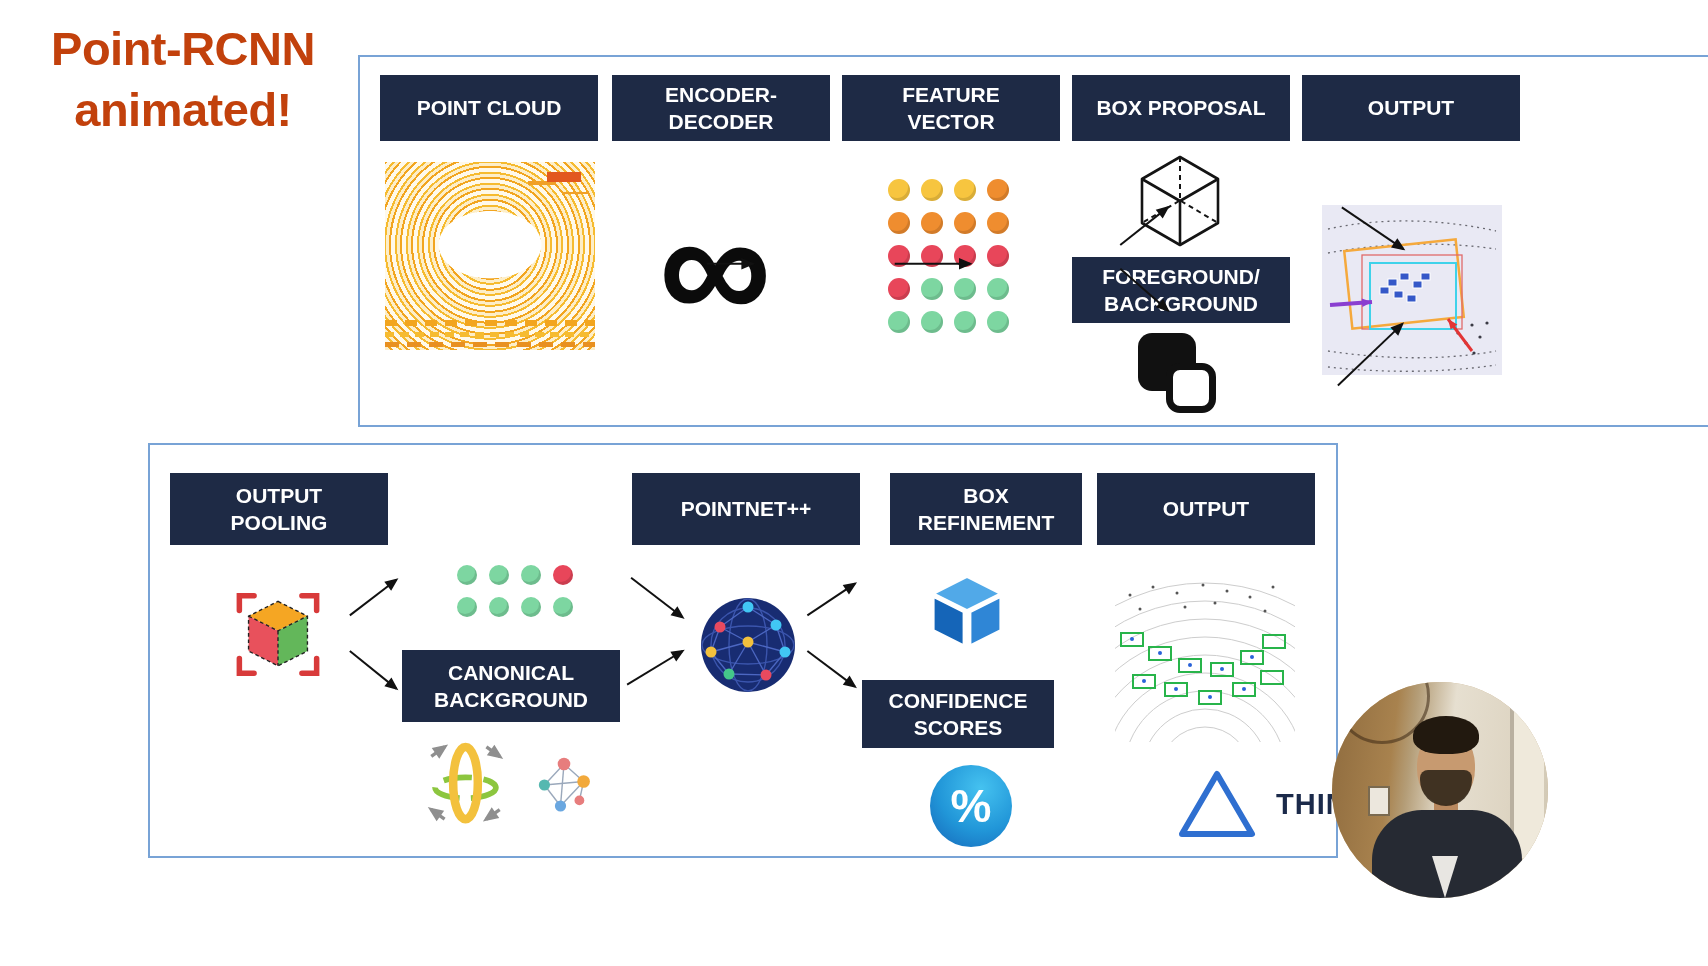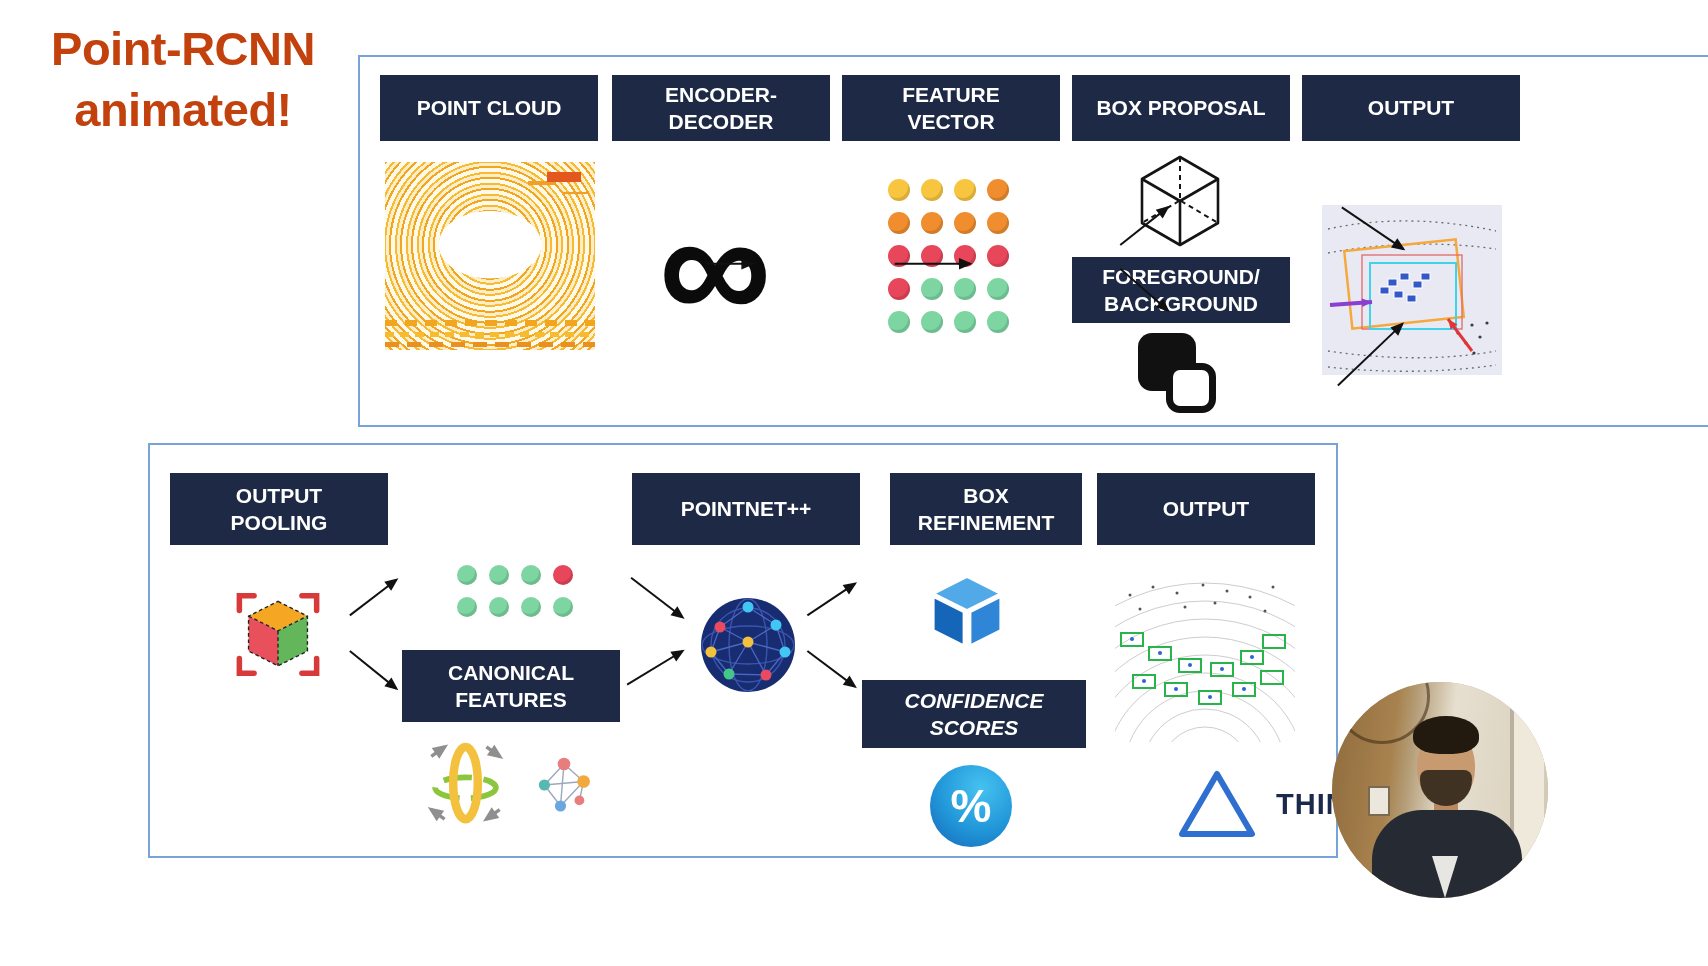--- a/index.html
+++ b/index.html
@@ -249,21 +249,21 @@
         <span class="dot" style="background: rgb(125, 214, 161);"></span>
         <span class="dot" style="background: rgb(125, 214, 161);"></span>
         <span class="dot" style="background: rgb(232, 70, 90);"></span>
         <span class="dot" style="background: rgb(125, 214, 161);"></span>
         <span class="dot" style="background: rgb(125, 214, 161);"></span>
         <span class="dot" style="background: rgb(125, 214, 161);"></span>
         <span class="dot" style="background: rgb(125, 214, 161);"></span>
       </div>
 
     <div class="hdr" style="left:252px; top:205px; width:218px; height:72px;">CANONICAL
-FEATURES</div>
+BACKGROUND</div>
 
     <svg class="rotation-icon" viewBox="0 0 100 100">
       <ellipse cx="50" cy="55" rx="32" ry="11" fill="none" stroke="#8cc63f" stroke-width="6" stroke-dasharray="30 12"></ellipse>
       <ellipse cx="50" cy="50" rx="13" ry="38" fill="none" stroke="#f3c13d" stroke-width="9"></ellipse>
       <g stroke="#8f8f8f" stroke-width="3.5">
         <line class="arrow" x1="14" y1="22" x2="28" y2="12"></line>
         <line class="arrow" x1="72" y1="12" x2="86" y2="22"></line>
         <line class="arrow" x1="86" y1="78" x2="72" y2="88"></line>
         <line class="arrow" x1="28" y1="88" x2="14" y2="78"></line>
       <polygon points="28,12 22.303865701552855,21.230062516259252 17.421464874312445,14.394701358122676" fill="#8f8f8f"></polygon>
@@ -323,21 +323,21 @@
           <circle cx="68" cy="80" r="5.5" fill="#e84a5f"></circle>
       </g>
     </svg>
 
     <svg class="bluecube-icon" viewBox="0 0 100 100">
       <polygon points="50,6 92,27 50,48 8,27" fill="#51a9e8" stroke="#fff" stroke-width="3" stroke-linejoin="round"></polygon>
       <polygon points="8,31 46,50 46,92 8,73" fill="#1565b8" stroke="#fff" stroke-width="3" stroke-linejoin="round"></polygon>
       <polygon points="54,50 92,31 92,73 54,92" fill="#2f86d6" stroke="#fff" stroke-width="3" stroke-linejoin="round"></polygon>
     </svg>
 
-    <div class="hdr" style="left:712px; top:235px; width:224px; height:68px;font-style:italic;">CONFIDENCE
+    <div class="hdr" style="left:712px; top:235px; width:192px; height:68px;">CONFIDENCE
 SCORES</div>
 
     <div class="percent-icon">
       <span>%</span>
     </div>
 
     <div class="output2">
       <svg viewBox="0 0 180 165" width="180" height="165">
         <g fill="none" stroke="#cdcdcd" stroke-width="1">
           <circle cx="90" cy="195" r="45"></circle>

